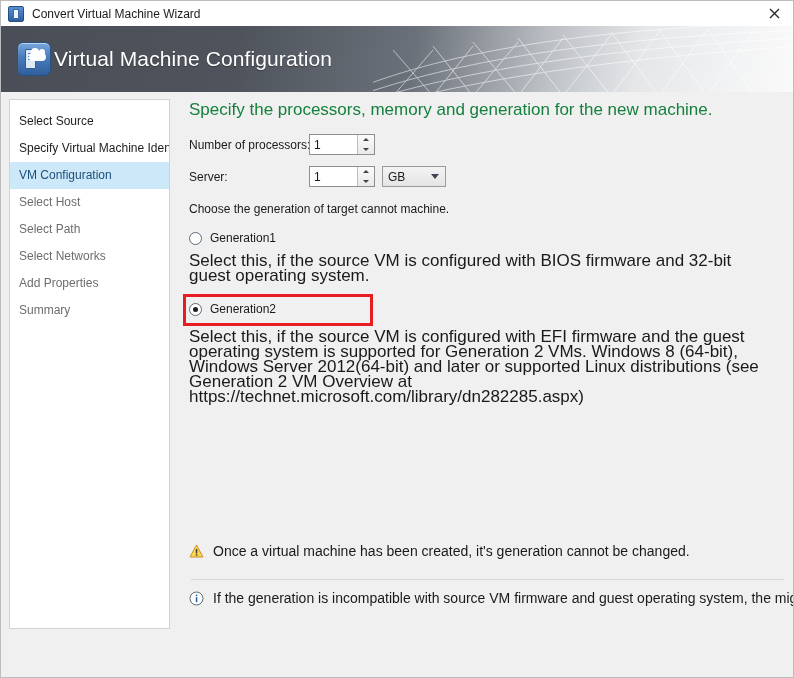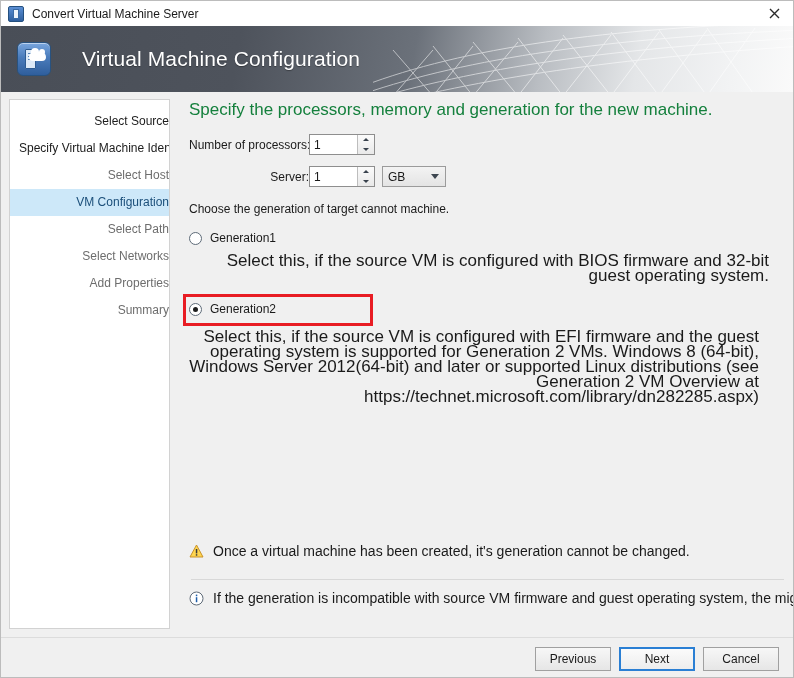--- a/index.html
+++ b/index.html
@@ -153,36 +153,35 @@
     content: "";
     position: absolute;
     right: 1px;
     top: -3px;
     width: 6px;
     height: 6px;
     background: #ffffff;
     border-radius: 50%;
   }
   .banner-title {
-    margin-left: 31px;
+    margin-left: 3px;
     font-size: 21px;
     color: #ffffff;
     letter-spacing: .1px;
     text-shadow: 0 1px 1px rgba(0,0,0,.35);
     position: relative;
     z-index: 2;
     white-space: nowrap;
   }
 
   
   .content {
     position: relative;
     height: 545px;
     background: #f0f0f0;
-    text-align: right;
   }
 
   .sidebar {
     position: absolute;
     left: 8px;
     top: 7px;
     width: 161px;
     height: 530px;
     background: #ffffff;
     border: 1px solid #d2d2d2;
@@ -418,21 +417,21 @@
     background: linear-gradient(180deg,#fbfbfb,#ededed);
   }
 </style>
 </head>
 <body>
 
 <div class="window">
 
   <div class="titlebar">
     <div class="titlebar-icon"></div>
-    <div class="titlebar-text">Convert Virtual Machine Server</div>
+    <div class="titlebar-text">Convert Virtual Machine Wizard</div>
     <div class="titlebar-close">
       <svg width="11" height="11" viewBox="0 0 11 11" aria-hidden="true">
         <path d="M1 1 L10 10 M10 1 L1 10" stroke="#2b2b2b" stroke-width="1.4" fill="none"></path>
       </svg>
     </div>
   </div>
 
   <div class="banner">
     <svg class="banner-swoosh" viewBox="0 0 420 66" preserveAspectRatio="none">
       <g stroke="#ffffff" stroke-width="1" fill="none" opacity="0.55">
@@ -449,22 +448,22 @@
       <div class="cloud"></div>
     </div>
     <div class="banner-title">Virtual Machine Configuration</div>
   </div>
 
   <div class="content">
 
     <div class="sidebar">
       <div class="nav-item done">Select Source</div>
       <div class="nav-item done">Specify Virtual Machine Identity</div>
+      <div class="nav-item active">VM Configuration</div>
       <div class="nav-item">Select Host</div>
-      <div class="nav-item active">VM Configuration</div>
       <div class="nav-item">Select Path</div>
       <div class="nav-item">Select Networks</div>
       <div class="nav-item">Add Properties</div>
       <div class="nav-item">Summary</div>
     </div>
 
     <div class="panel">
 
       <div class="heading">Specify the processors, memory and generation for the new machine.</div>
 
@@ -534,19 +533,14 @@
           <circle cx="7.5" cy="7.5" r="6.5" fill="#ffffff" stroke="#5f6b78" stroke-width="1"></circle>
           <rect x="6.8" y="6.2" width="1.5" height="5" fill="#1f5ea8"></rect>
           <rect x="6.8" y="3.6" width="1.5" height="1.6" fill="#1f5ea8"></rect>
         </svg>
         <span class="notice-text">If the generation is incompatible with source VM firmware and guest operating system, the migrated VM might not boot.</span>
       </div>
 
     </div>
   </div>
 
-  <div class="footer">
-    <div class="btn">Previous</div>
-    <div class="btn default">Next</div>
-    <div class="btn">Cancel</div>
-  </div>
 
 </div>
 
 </body></html>

